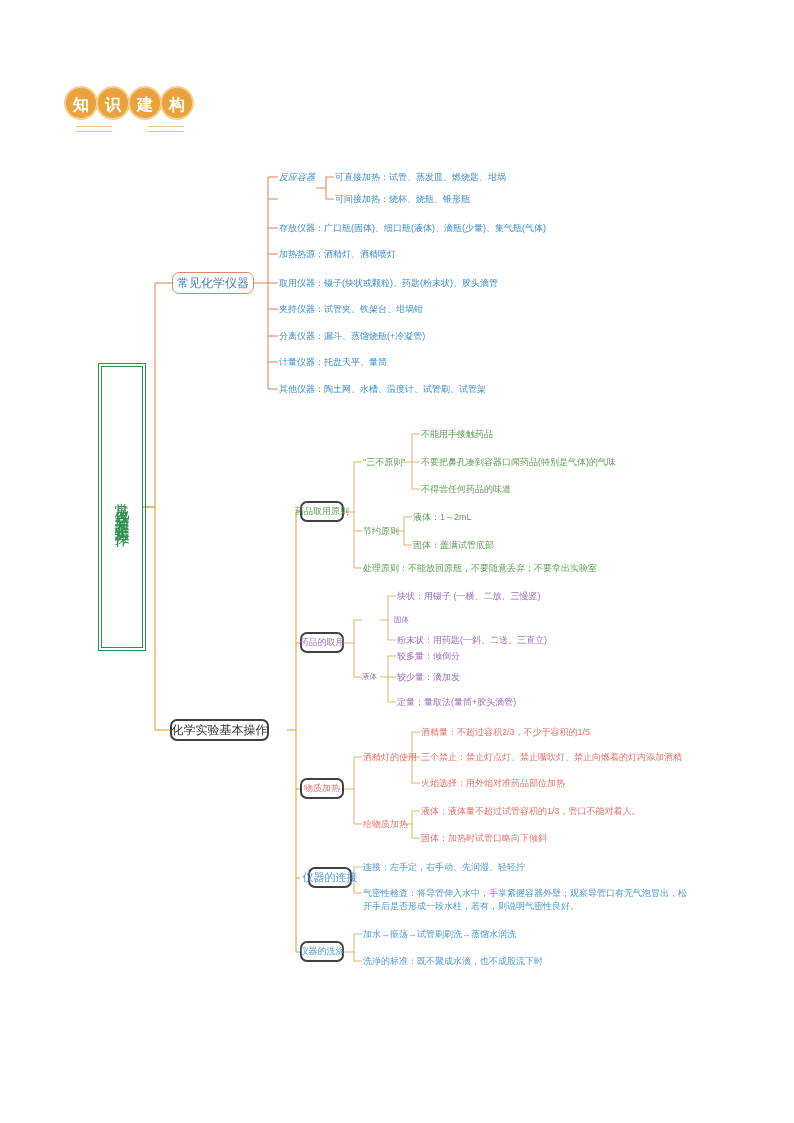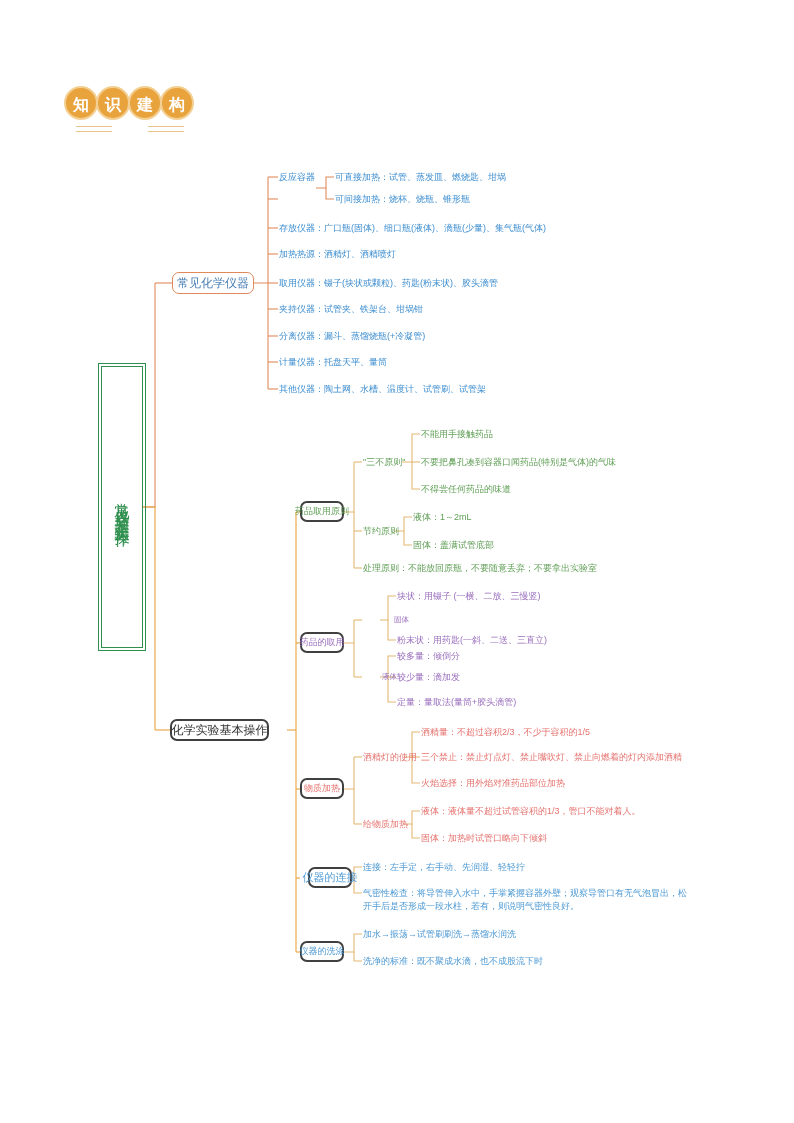--- a/index.html
+++ b/index.html
@@ -147,21 +147,21 @@
   </svg>
 
   <div id="root-node">
     <span class="rt">常见仪器与基本实验操作</span>
   </div>
 
   <div class="nodebox nb-orange" style="left:172px;top:272px;width:82px;height:22px;">
     <span>常见化学仪器</span>
   </div>
 
-  <div class="leaf c-blue" style="left:279px;top:171px;">反应容器</div>
+  <div class="leaf c-blue" style="left:279px;top:171px;font-style:italic;">反应容器</div>
   <div class="leaf c-blue" style="left:335px;top:171px;">可直接加热：试管、蒸发皿、燃烧匙、坩埚</div>
   <div class="leaf c-blue" style="left:335px;top:193px;">可间接加热：烧杯、烧瓶、锥形瓶</div>
 
   <div class="leaf c-blue" style="left:279px;top:222px;">存放仪器：广口瓶(固体)、细口瓶(液体)、滴瓶(少量)、集气瓶(气体)</div>
   <div class="leaf c-blue" style="left:279px;top:248px;">加热热源：酒精灯、酒精喷灯</div>
   <div class="leaf c-blue" style="left:279px;top:277px;">取用仪器：镊子(块状或颗粒)、药匙(粉末状)、胶头滴管</div>
   <div class="leaf c-blue" style="left:279px;top:303px;">夹持仪器：试管夹、铁架台、坩埚钳</div>
   <div class="leaf c-blue" style="left:279px;top:330px;">分离仪器：漏斗、蒸馏烧瓶(+冷凝管)</div>
   <div class="leaf c-blue" style="left:279px;top:356px;">计量仪器：托盘天平、量筒</div>
   <div class="leaf c-blue" style="left:279px;top:383px;">其他仪器：陶土网、水槽、温度计、试管刷、试管架</div>
@@ -184,21 +184,21 @@
 
   <div class="leaf c-green" style="left:363px;top:562px;">处理原则：不能放回原瓶，不要随意丢弃；不要拿出实验室</div>
 
   <div class="nodebox nb-tan" style="left:300px;top:632px;width:44px;height:21px;font-size:9px;color:#9a6fbd;">
     <span>药品的取用</span>
   </div>
   <div class="minilabel c-purple" style="left:362px;top:615px;padding-left:32px;">固体</div>
   <div class="leaf c-purple" style="left:397px;top:590px;">块状：用镊子 (一横、二放、三慢竖)</div>
   <div class="leaf c-purple" style="left:397px;top:634px;">粉末状：用药匙(一斜、二送、三直立)</div>
 
-  <div class="minilabel c-purple" style="left:382px;top:672px;">液体</div>
+  <div class="minilabel c-purple" style="left:362px;top:672px;">液体</div>
 
   <div class="leaf c-purple" style="left:397px;top:650px;">较多量：倾倒分</div>
   <div class="leaf c-purple" style="left:397px;top:671px;">较少量：滴加发</div>
   <div class="leaf c-purple" style="left:397px;top:696px;">定量：量取法(量筒+胶头滴管)</div>
 
   <div class="nodebox nb-tan" style="left:300px;top:778px;width:44px;height:21px;font-size:9px;color:#e5736f;">
     <span>物质加热</span>
   </div>
   <div class="leaf c-pink" style="left:363px;top:751px;">酒精灯的使用</div>
   <div class="leaf c-pink" style="left:421px;top:726px;">酒精量：不超过容积2/3，不少于容积的1/5</div>

